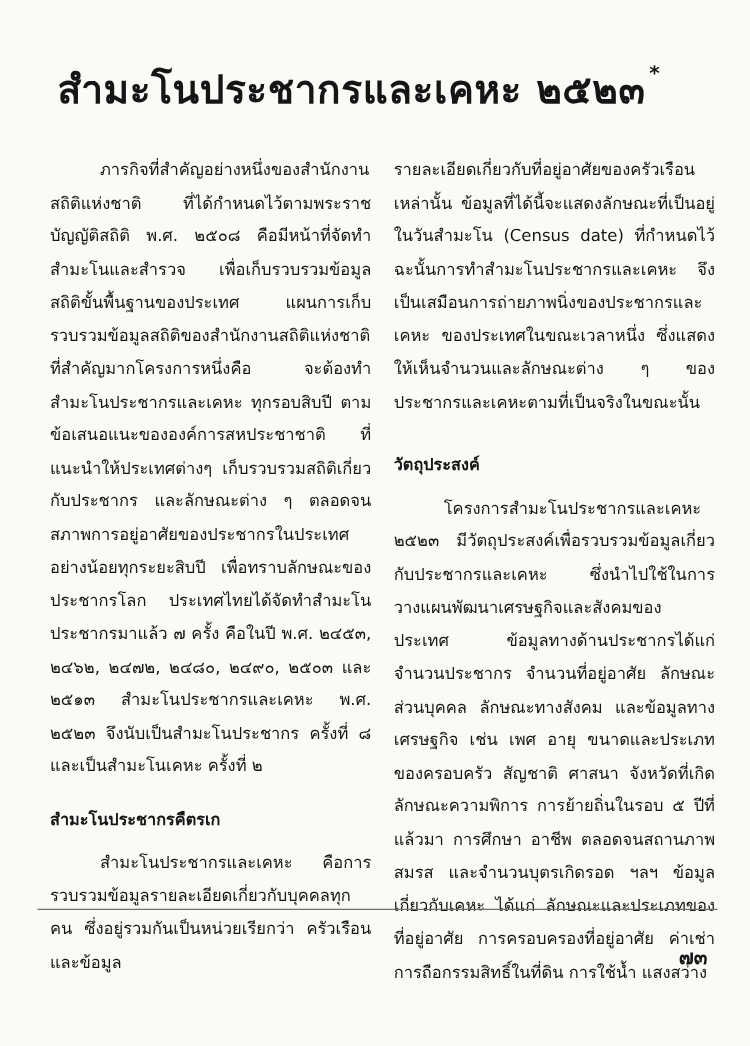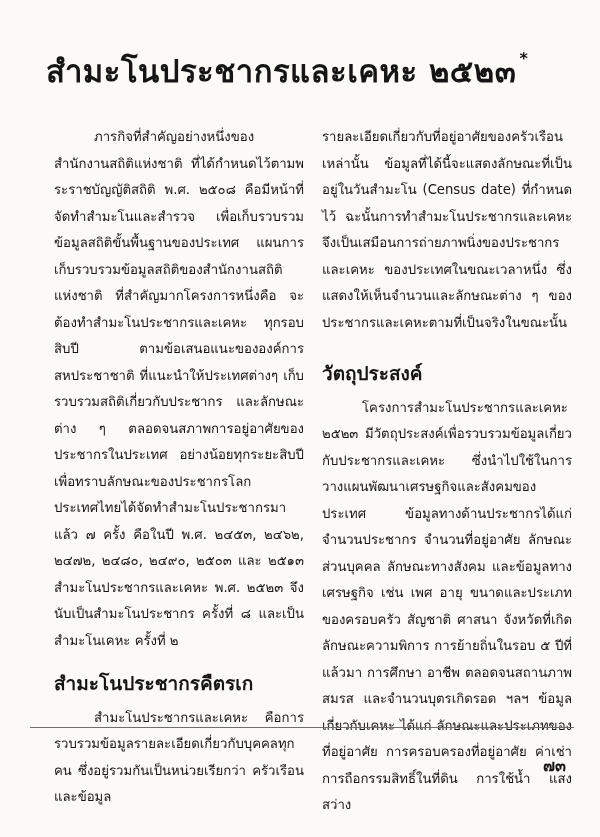--- a/index.html
+++ b/index.html
@@ -23,35 +23,35 @@
     white-space:nowrap;
   }
   .title sup {
     font-size:16px;
     vertical-align:18px;
     margin-left:3px;
     font-weight:bold;
   }
   .columns {
     position:absolute;
-    top:124px; left:54px; right:28px;
+    top:124px; left:40px; right:28px;
     display:flex;
     gap:18px;
   }
   .col {
     flex:1 1 0;
     min-width:0;
     font-size:13.2px;
     line-height:26.5px;
     text-align:justify;
   }
   .col p { margin:0; }
   .col p.indent { text-indent:40px; }
   .section-heading {
-    font-size:19px;
+    font-size:13px;
     font-weight:bold;
     margin:16px 0 8px 0;
     text-align:left;
   }
   .col-right .section-heading { margin-top:24px; }
   .footnote-rule {
     position:absolute;
     left:30px; right:26px; top:727px;
     border-top:1px solid #6f6f6a;
   }

